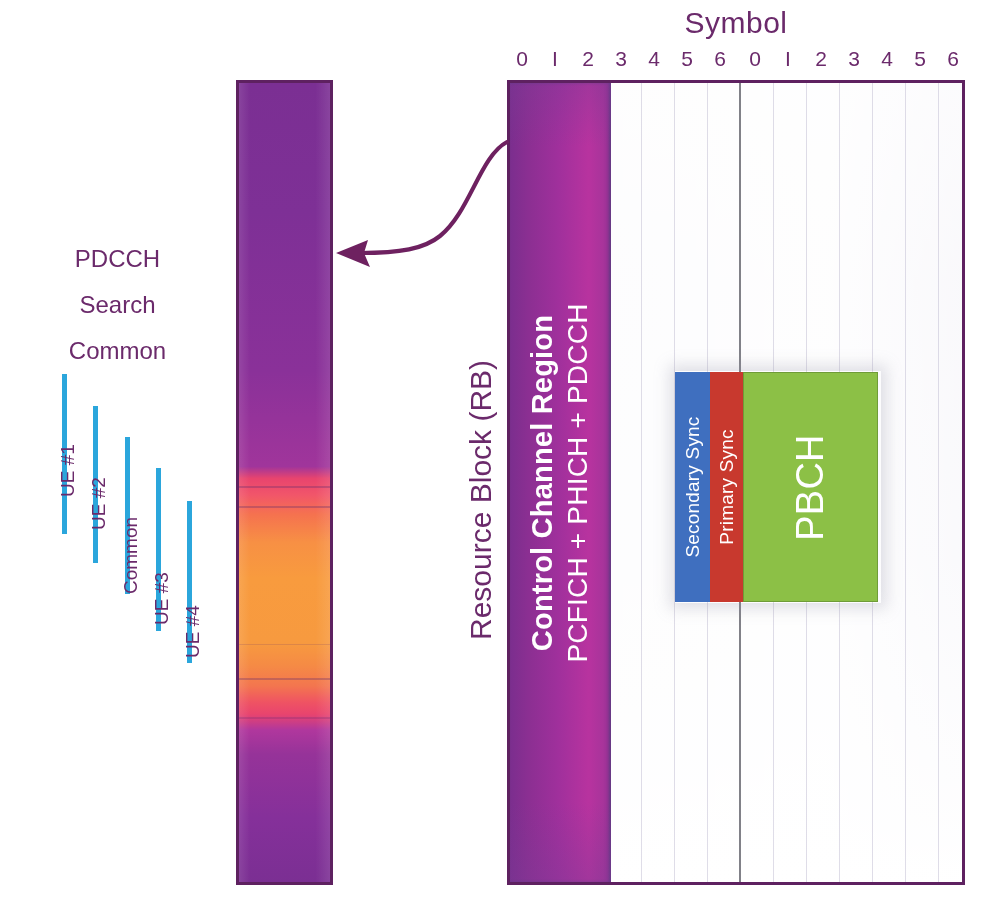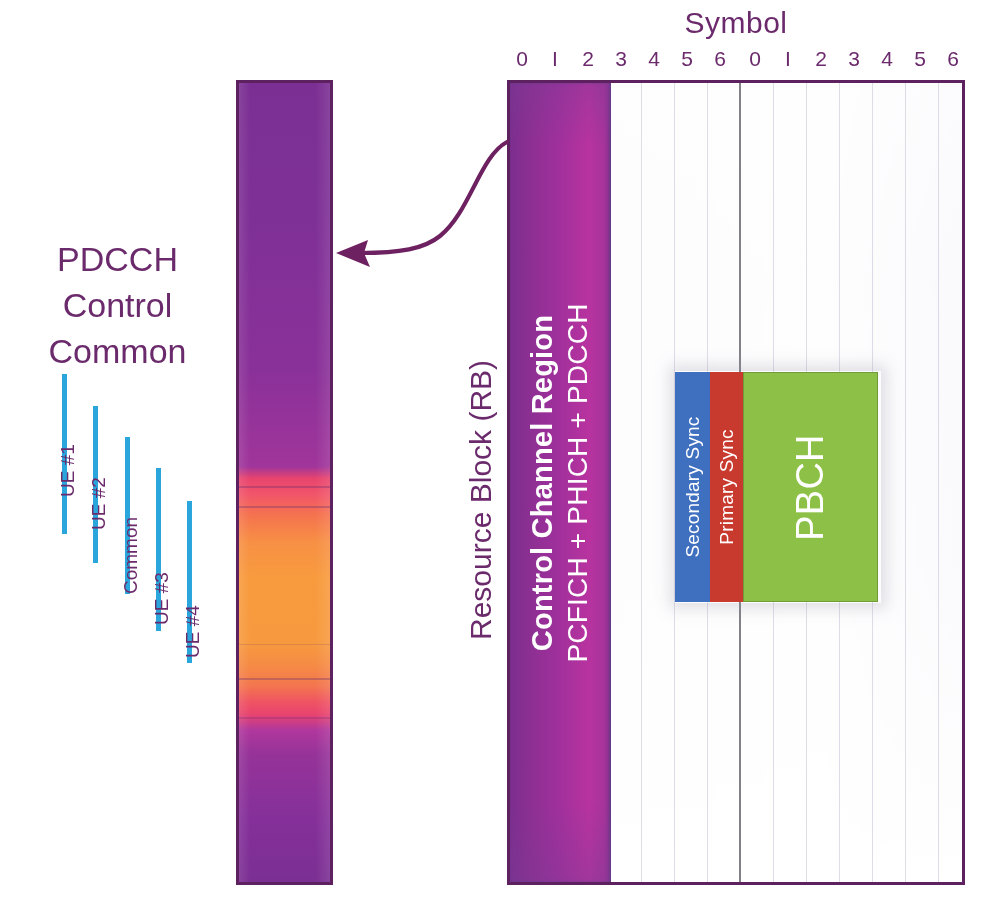--- a/index.html
+++ b/index.html
@@ -161,21 +161,21 @@
     background:rgba(90,40,110,.30);
   }
 
   
   #callout-arrow{left:320px;top:120px;}
 
   
   #pdcch-title{
     left:10px;top:236px;width:215px;
     text-align:center;color:#6b2a6b;
-    font-size:34px;line-height:46px;font-weight:400;
+    font-size:24px;line-height:46px;font-weight:400;
   }
   .ss-bar{
     position:absolute;width:5px;background:#2ba6dc;
   }
   .ss-label{
     position:absolute;
     transform-origin:0 0;
     transform:rotate(-90deg);
     white-space:nowrap;color:#6b2a6b;
     font-size:19px;font-weight:400;
@@ -255,21 +255,21 @@
     <div class="streak" style="top:79.3%;height:2px;opacity:.7;"></div>
   </div>
 
   <svg class="abs" id="callout-arrow" width="200" height="160" viewBox="0 0 200 160">
     <path d="M 187 22 C 160 36, 150 92, 120 116 C 104 129, 80 133, 40 133" fill="none" stroke="#6e2160" stroke-width="4.2" stroke-linecap="round"></path>
     <path d="M 16 133 L 48 120 L 44 133 L 50 147 Z" fill="#6e2160"></path>
   </svg>
 
   <div class="abs" id="pdcch-title">
     <div>PDCCH</div>
-    <div>Control</div>
+    <div>Search</div>
     <div>Common</div>
   </div>
 
   <div class="ss-bar" style="left:62px;top:374px;height:160px;"></div>
   <div class="ss-bar" style="left:93px;top:406px;height:157px;"></div>
   <div class="ss-bar" style="left:125px;top:437px;height:157px;"></div>
   <div class="ss-bar" style="left:156px;top:468px;height:163px;"></div>
   <div class="ss-bar" style="left:187px;top:501px;height:162px;"></div>
 
   <div class="ss-label" style="left:57px;top:497px;">UE #1</div>

